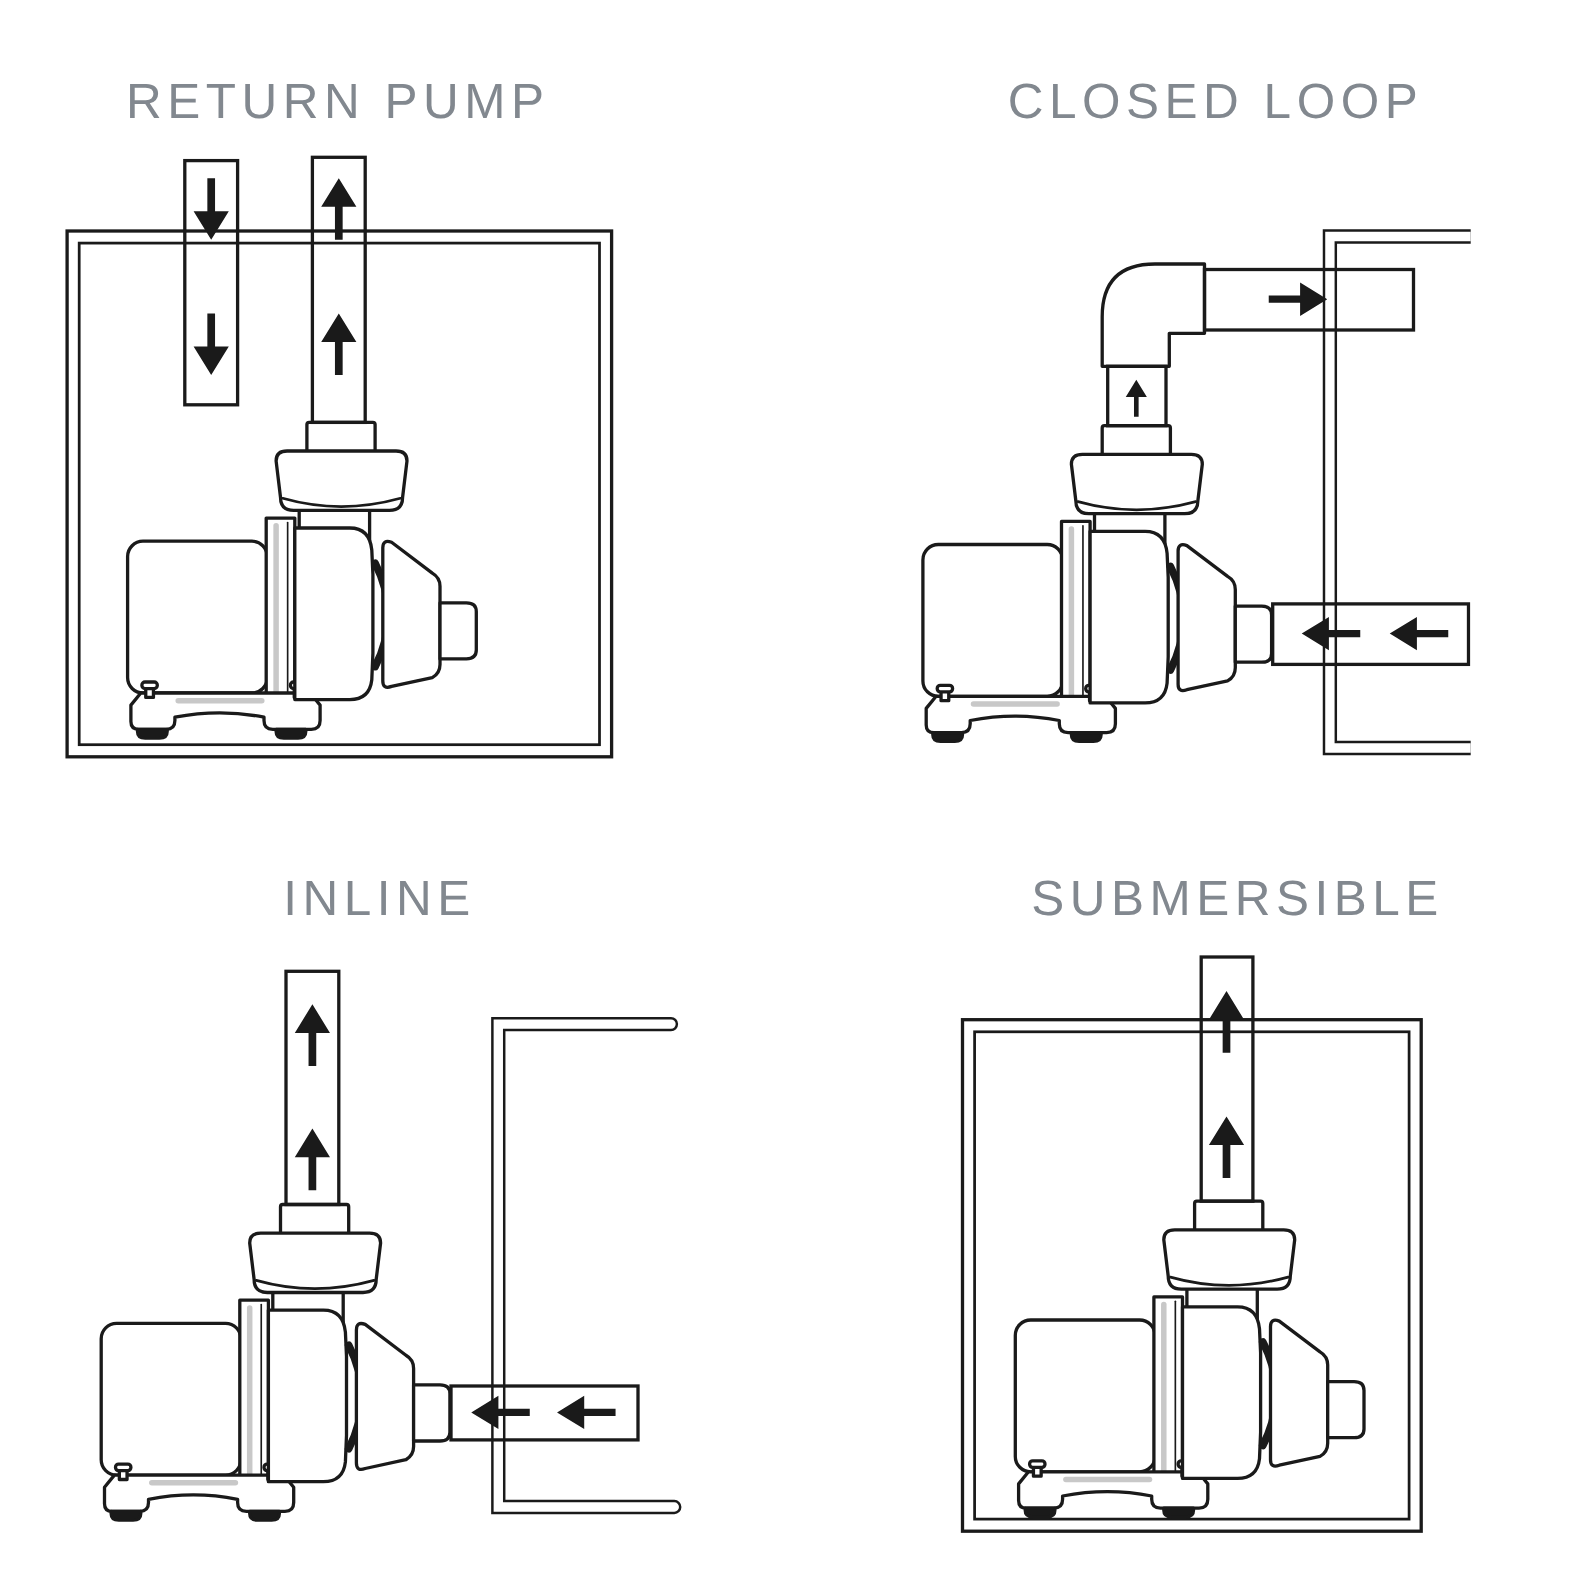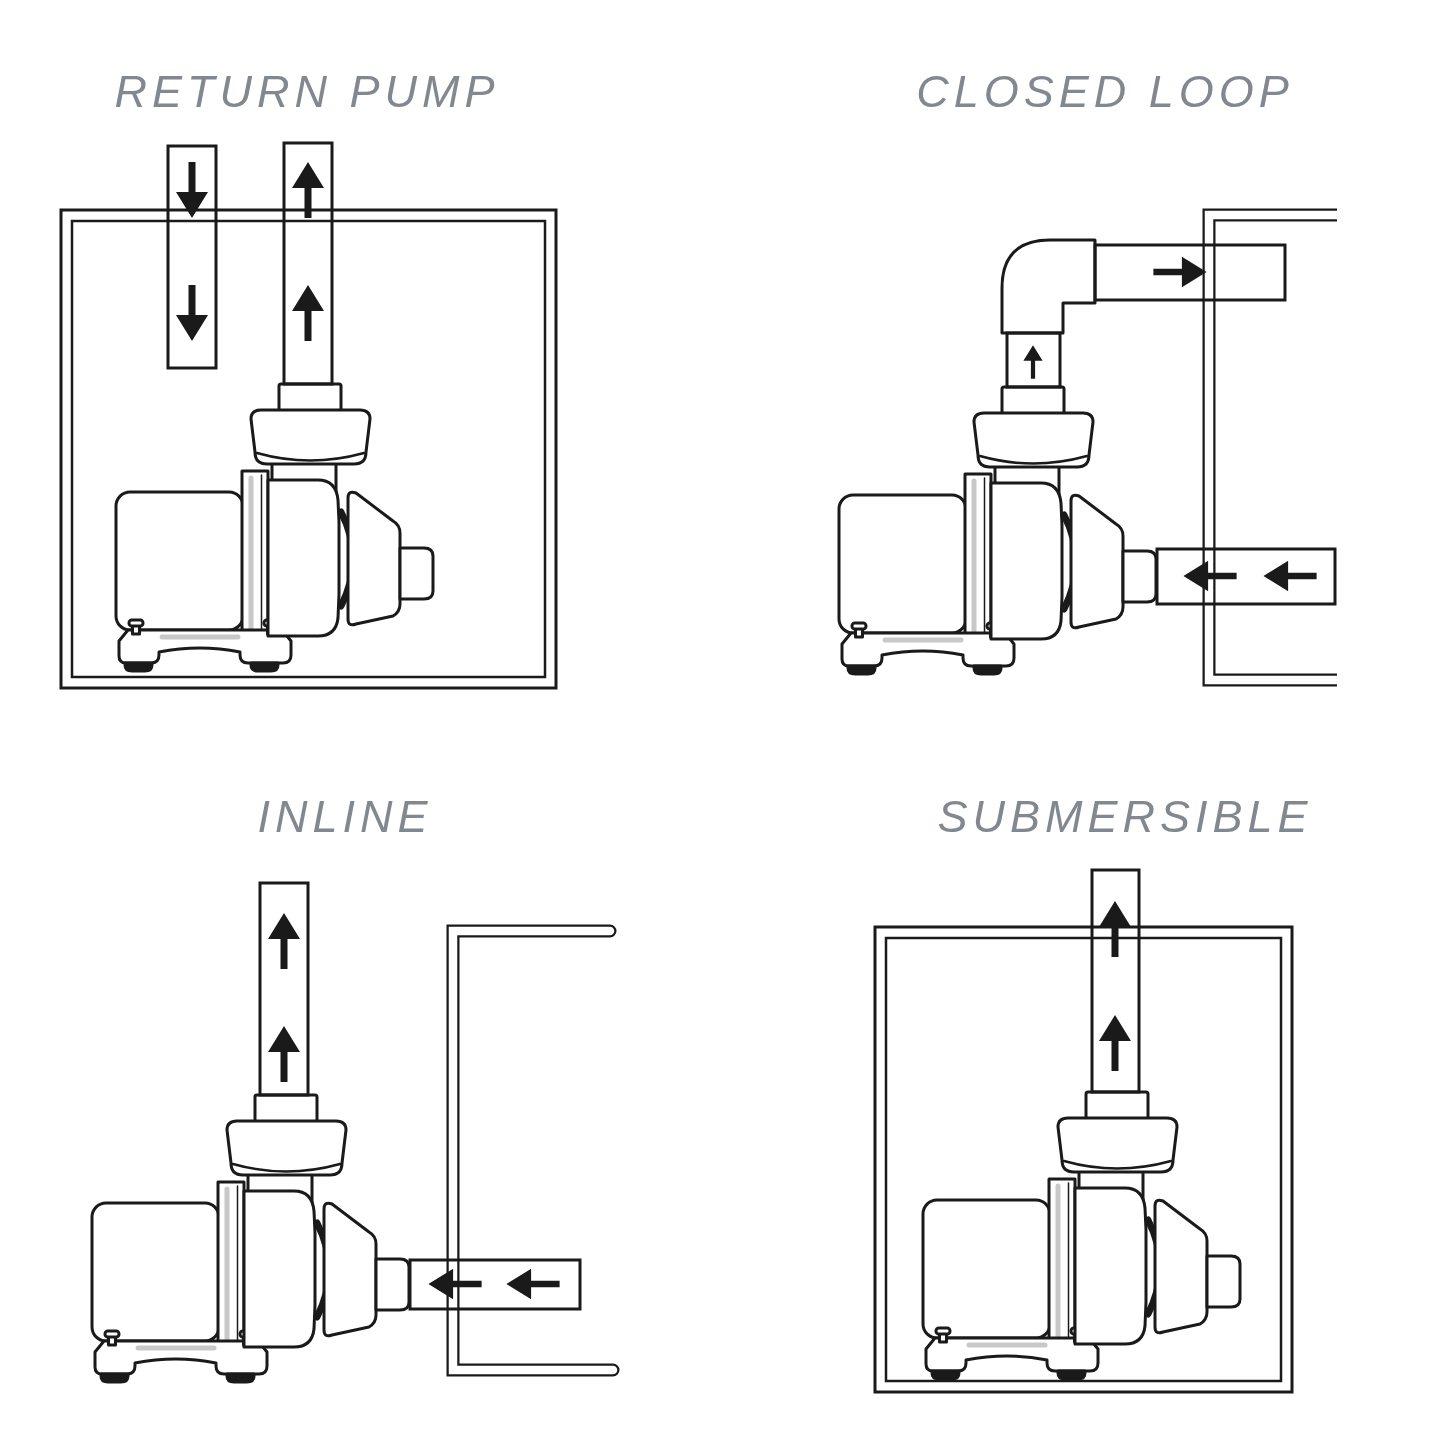--- a/index.html
+++ b/index.html
@@ -8,21 +8,20 @@
     --shade-gray:#c8c8c8;
     --background:#ffffff;
   }
   html,body{margin:0;padding:0;background:var(--background);}
   .canvas{
     position:relative;
     width:1337px;height:1445px;
     background:var(--background);
     font-family:"Liberation Sans", sans-serif;
     overflow:hidden;
-    font-style:italic;
   }
   svg{position:absolute;left:0;top:0;}
   .panel-title{
     font-family:"Liberation Sans", sans-serif;
     font-size:45px;
     letter-spacing:5px;
     fill:var(--title-gray);
     text-anchor:middle;
   }
   .ln{fill:none;stroke:var(--ink);stroke-width:3;}

